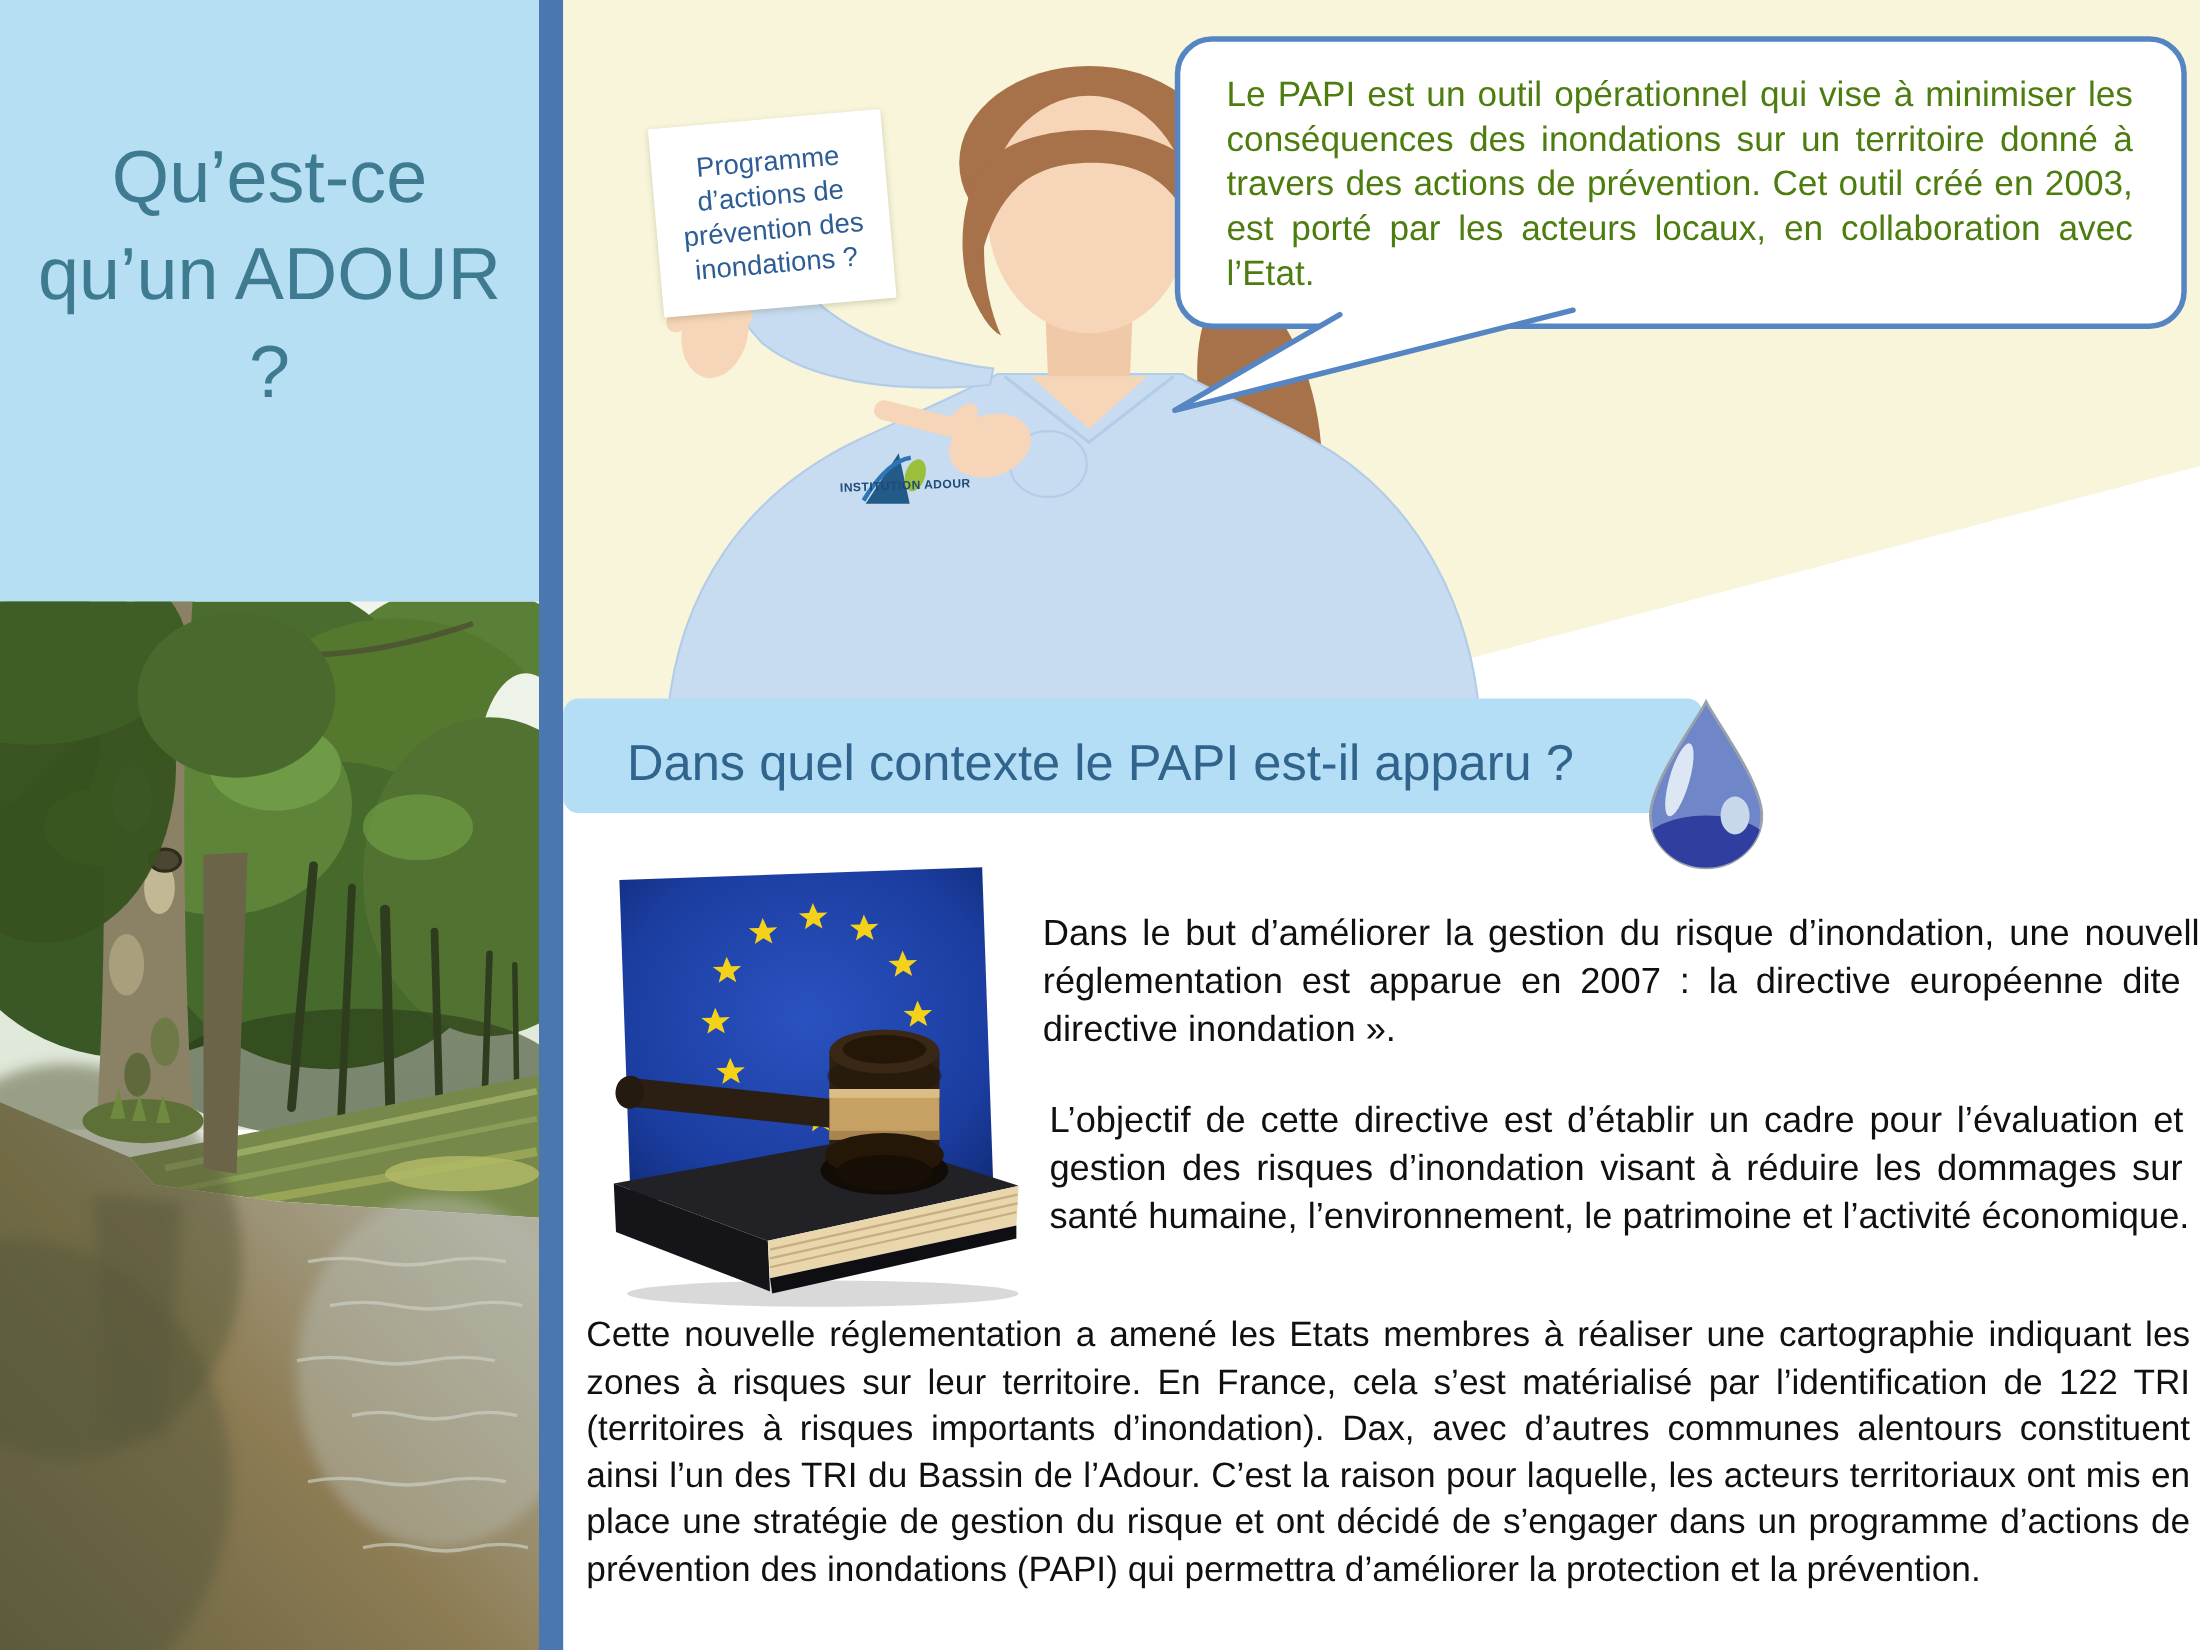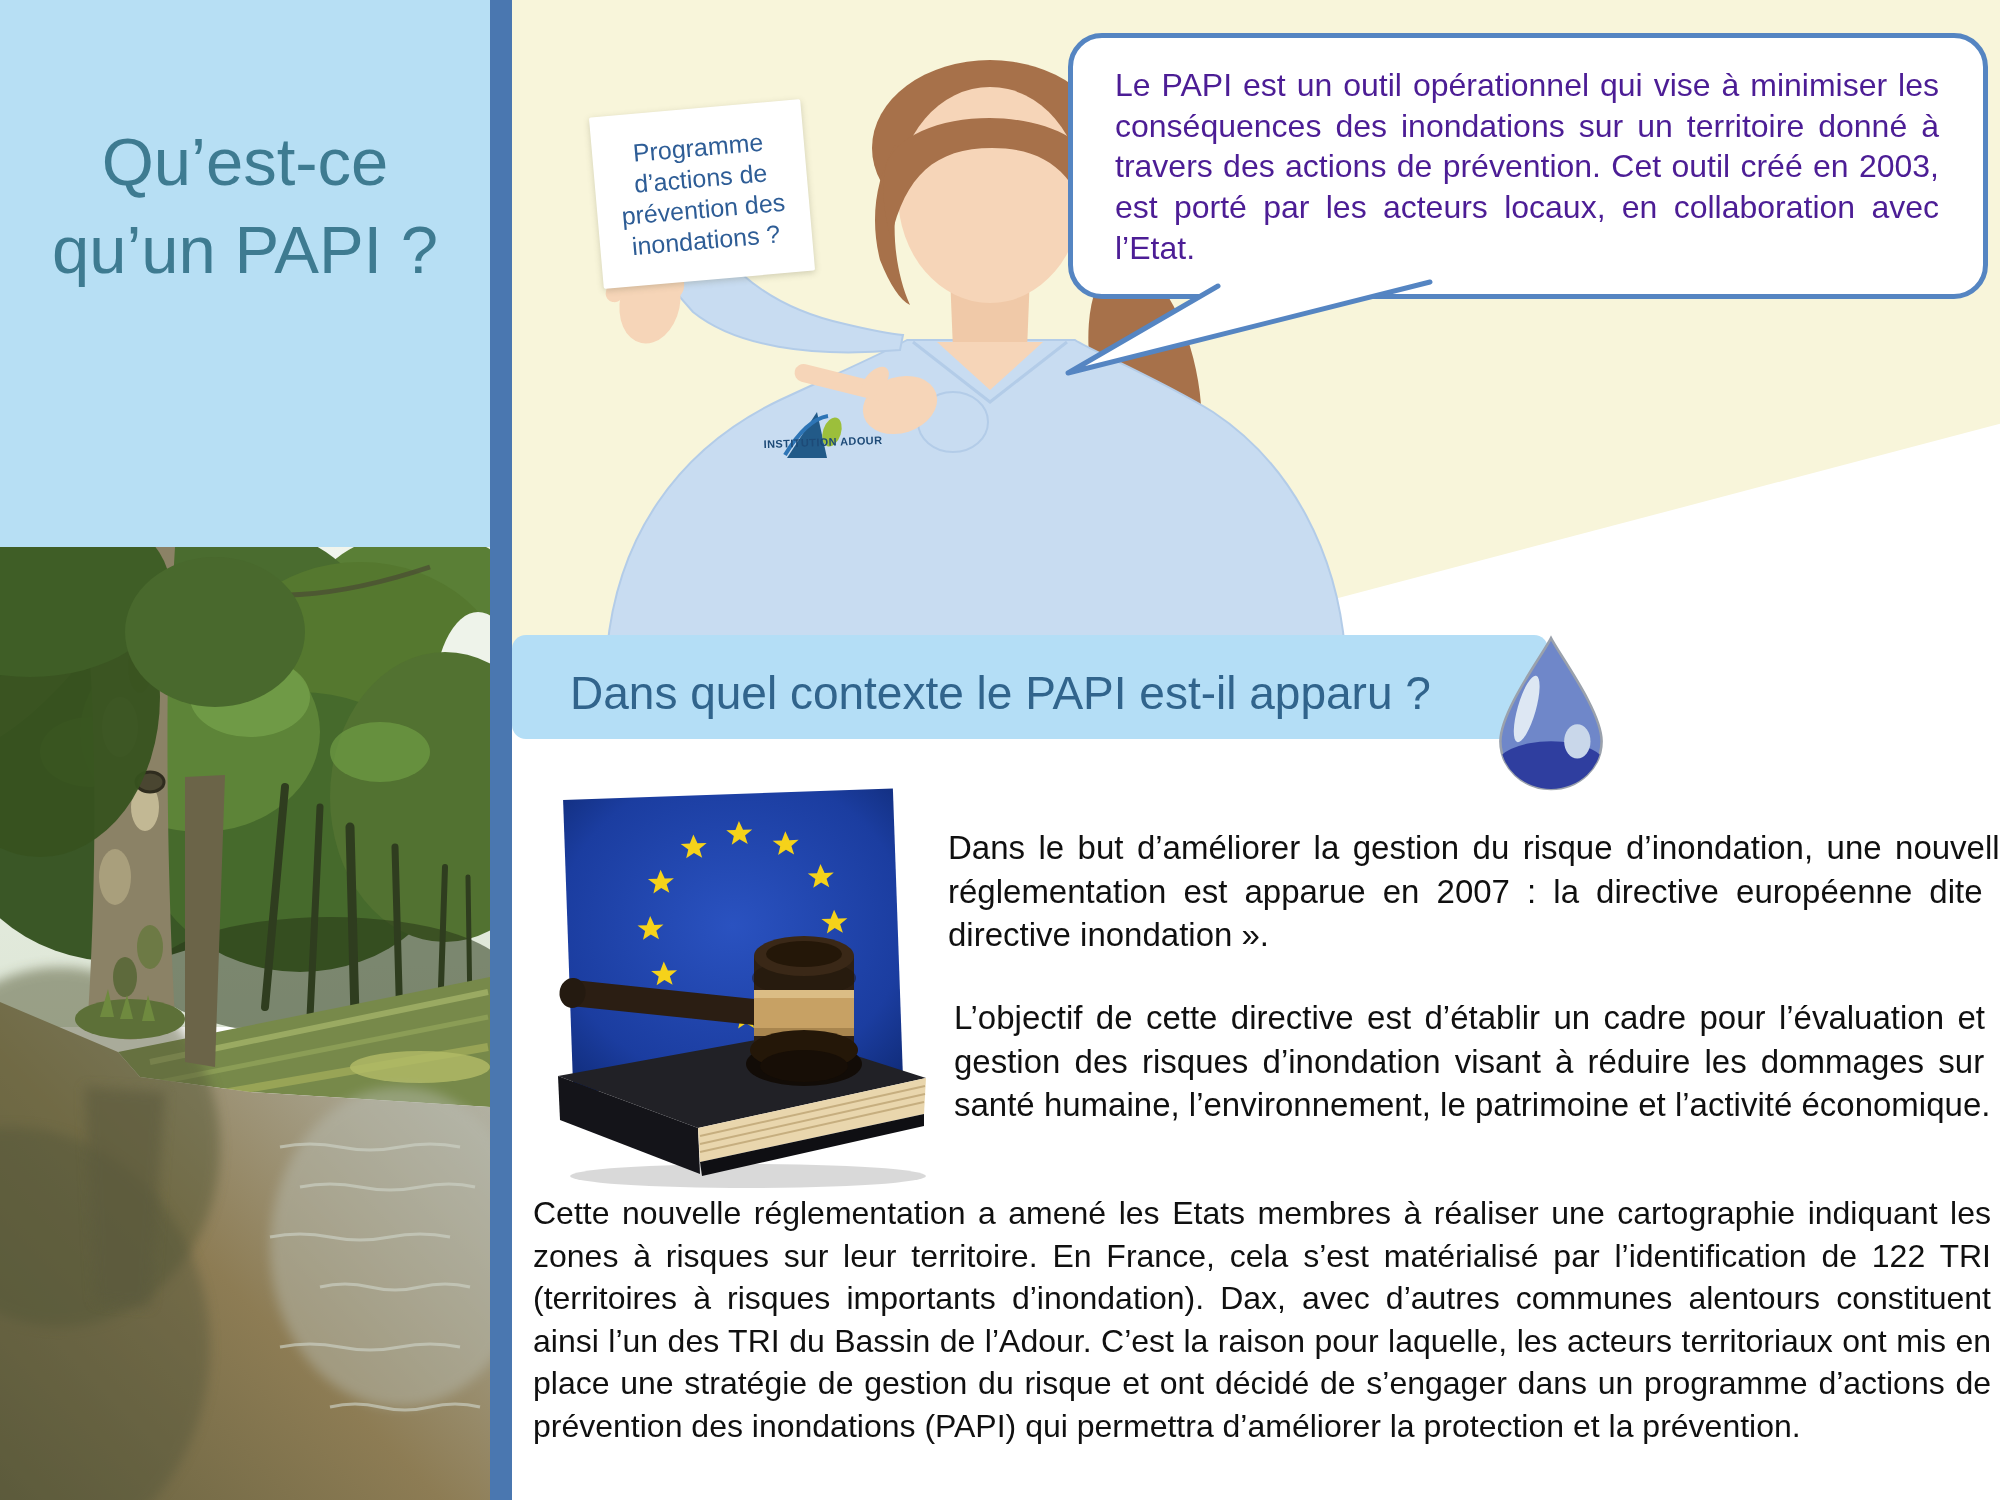--- a/index.html
+++ b/index.html
@@ -19,21 +19,21 @@
   .cream{
     position:absolute;left:512px;top:0;width:1488px;height:662px;background:#f8f5da;
     clip-path:polygon(0 0,100% 0,100% 64%,42.9% 97.8%,0 97.8%);
   }
   
   .bubble{
     position:absolute;left:1068px;top:33px;width:920px;height:266px;box-sizing:border-box;
     background:#ffffff;border:5px solid #5585c2;border-radius:34px;z-index:2;
   }
   .bubble-text{
-    padding:27px 44px 0 42px;font-size:32px;line-height:1.27;color:#4c1d95;
+    padding:27px 44px 0 42px;font-size:32px;line-height:1.27;color:#4d7c0f;
     text-align:justify;
   }
   .bubble-tail{position:absolute;left:1030px;top:276px;width:430px;height:118px;z-index:3;}
   
   .sign{
     position:absolute;left:596px;top:108px;width:212px;height:172px;background:#ffffff;
     transform:rotate(-5deg);box-shadow:0 2px 6px rgba(90,90,60,.25);z-index:2;
     display:flex;align-items:center;justify-content:center;border-radius:2px;
   }
   .sign-text{font-size:25px;line-height:1.25;color:#2e5d96;text-align:center;padding:0 6px;}
@@ -59,21 +59,21 @@
   .p1{left:918px;top:826px;width:1070px;font-size:33px;line-height:1.32;margin-left:30px;}
   .p2{left:918px;top:996px;width:1070px;font-size:33px;line-height:1.32;margin-left:36px;}
   .p3{left:533px;top:1192px;width:1458px;font-size:32px;line-height:1.33;}
 </style>
 </head>
 <body>
 
 <div class="canvas">
 
   <div class="left-panel">
-    <h1 class="side-title">Qu’est-ce qu’un PAPI ?</h1>
+    <h1 class="side-title">Qu’est-ce qu’un ADOUR ?</h1>
   </div>
 
   <div class="v-stripe"></div>
 
   <svg class="photo" viewBox="0 0 490 953" aria-hidden="true">
     <defs>
       <linearGradient id="sky" x1="0" y1="0" x2="0" y2="1">
         <stop offset="0" stop-color="#f1f5ed"></stop>
           <stop offset="1" stop-color="#dde6d6"></stop>
       </linearGradient>

